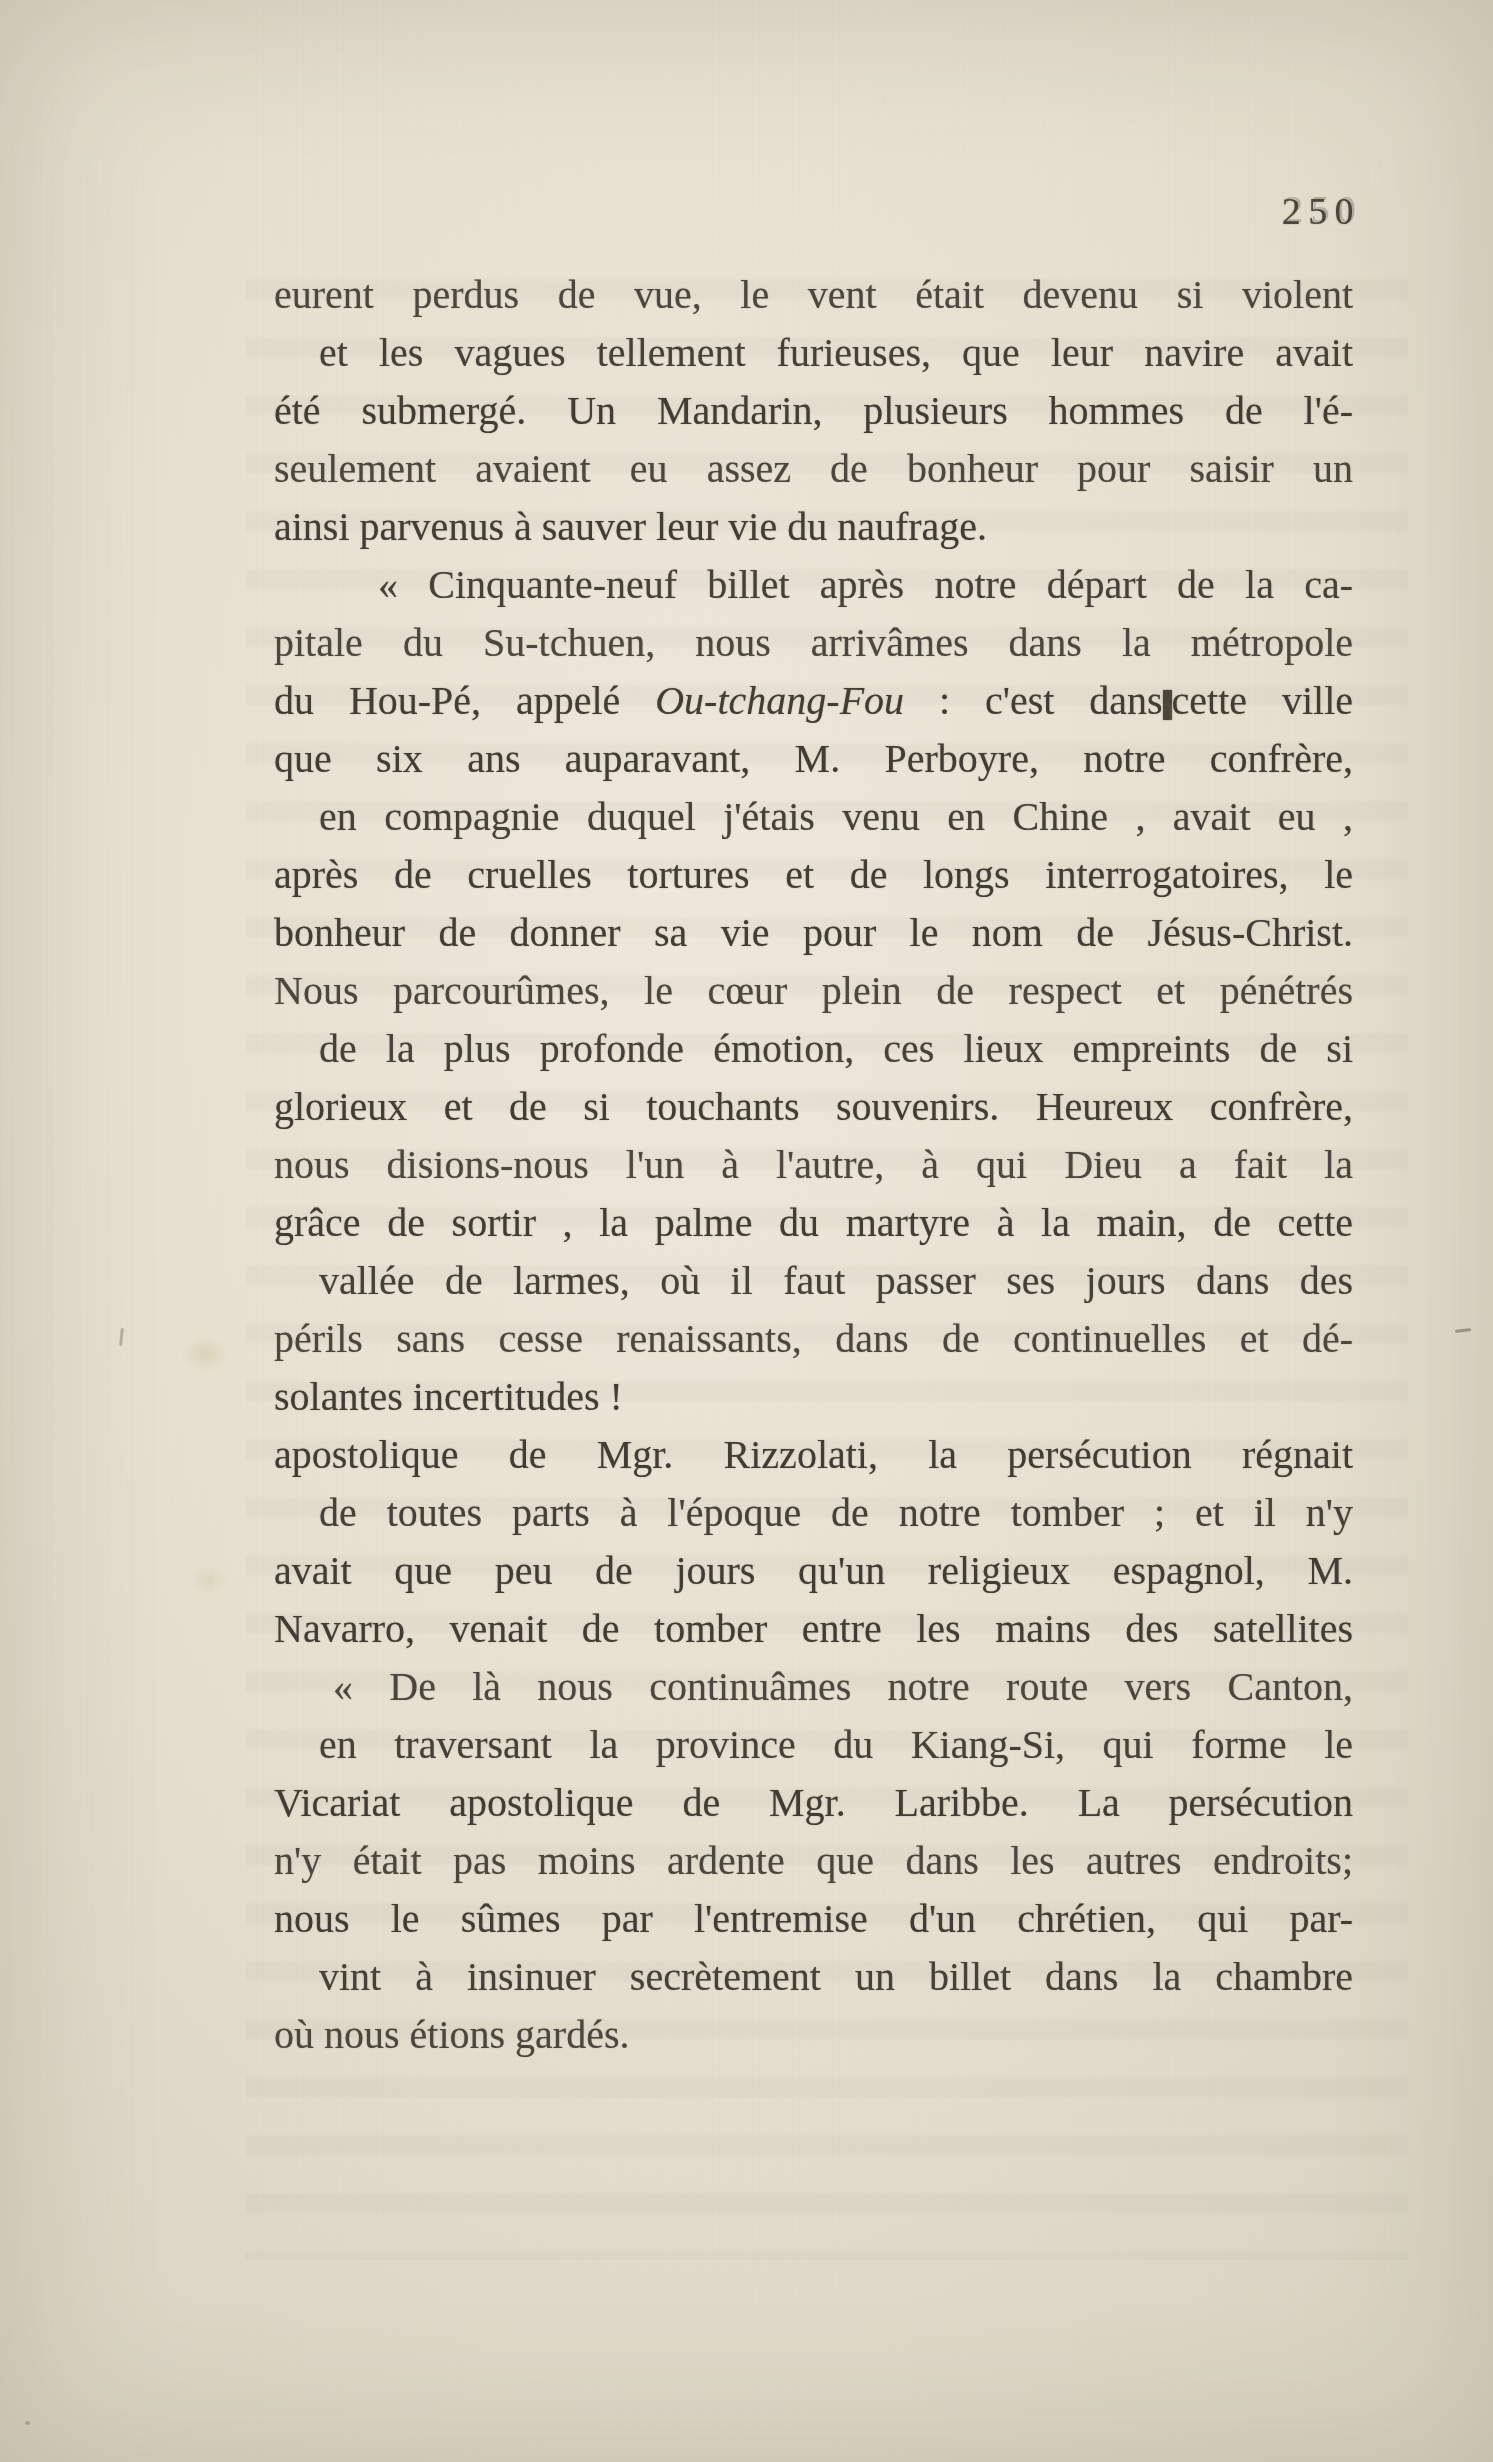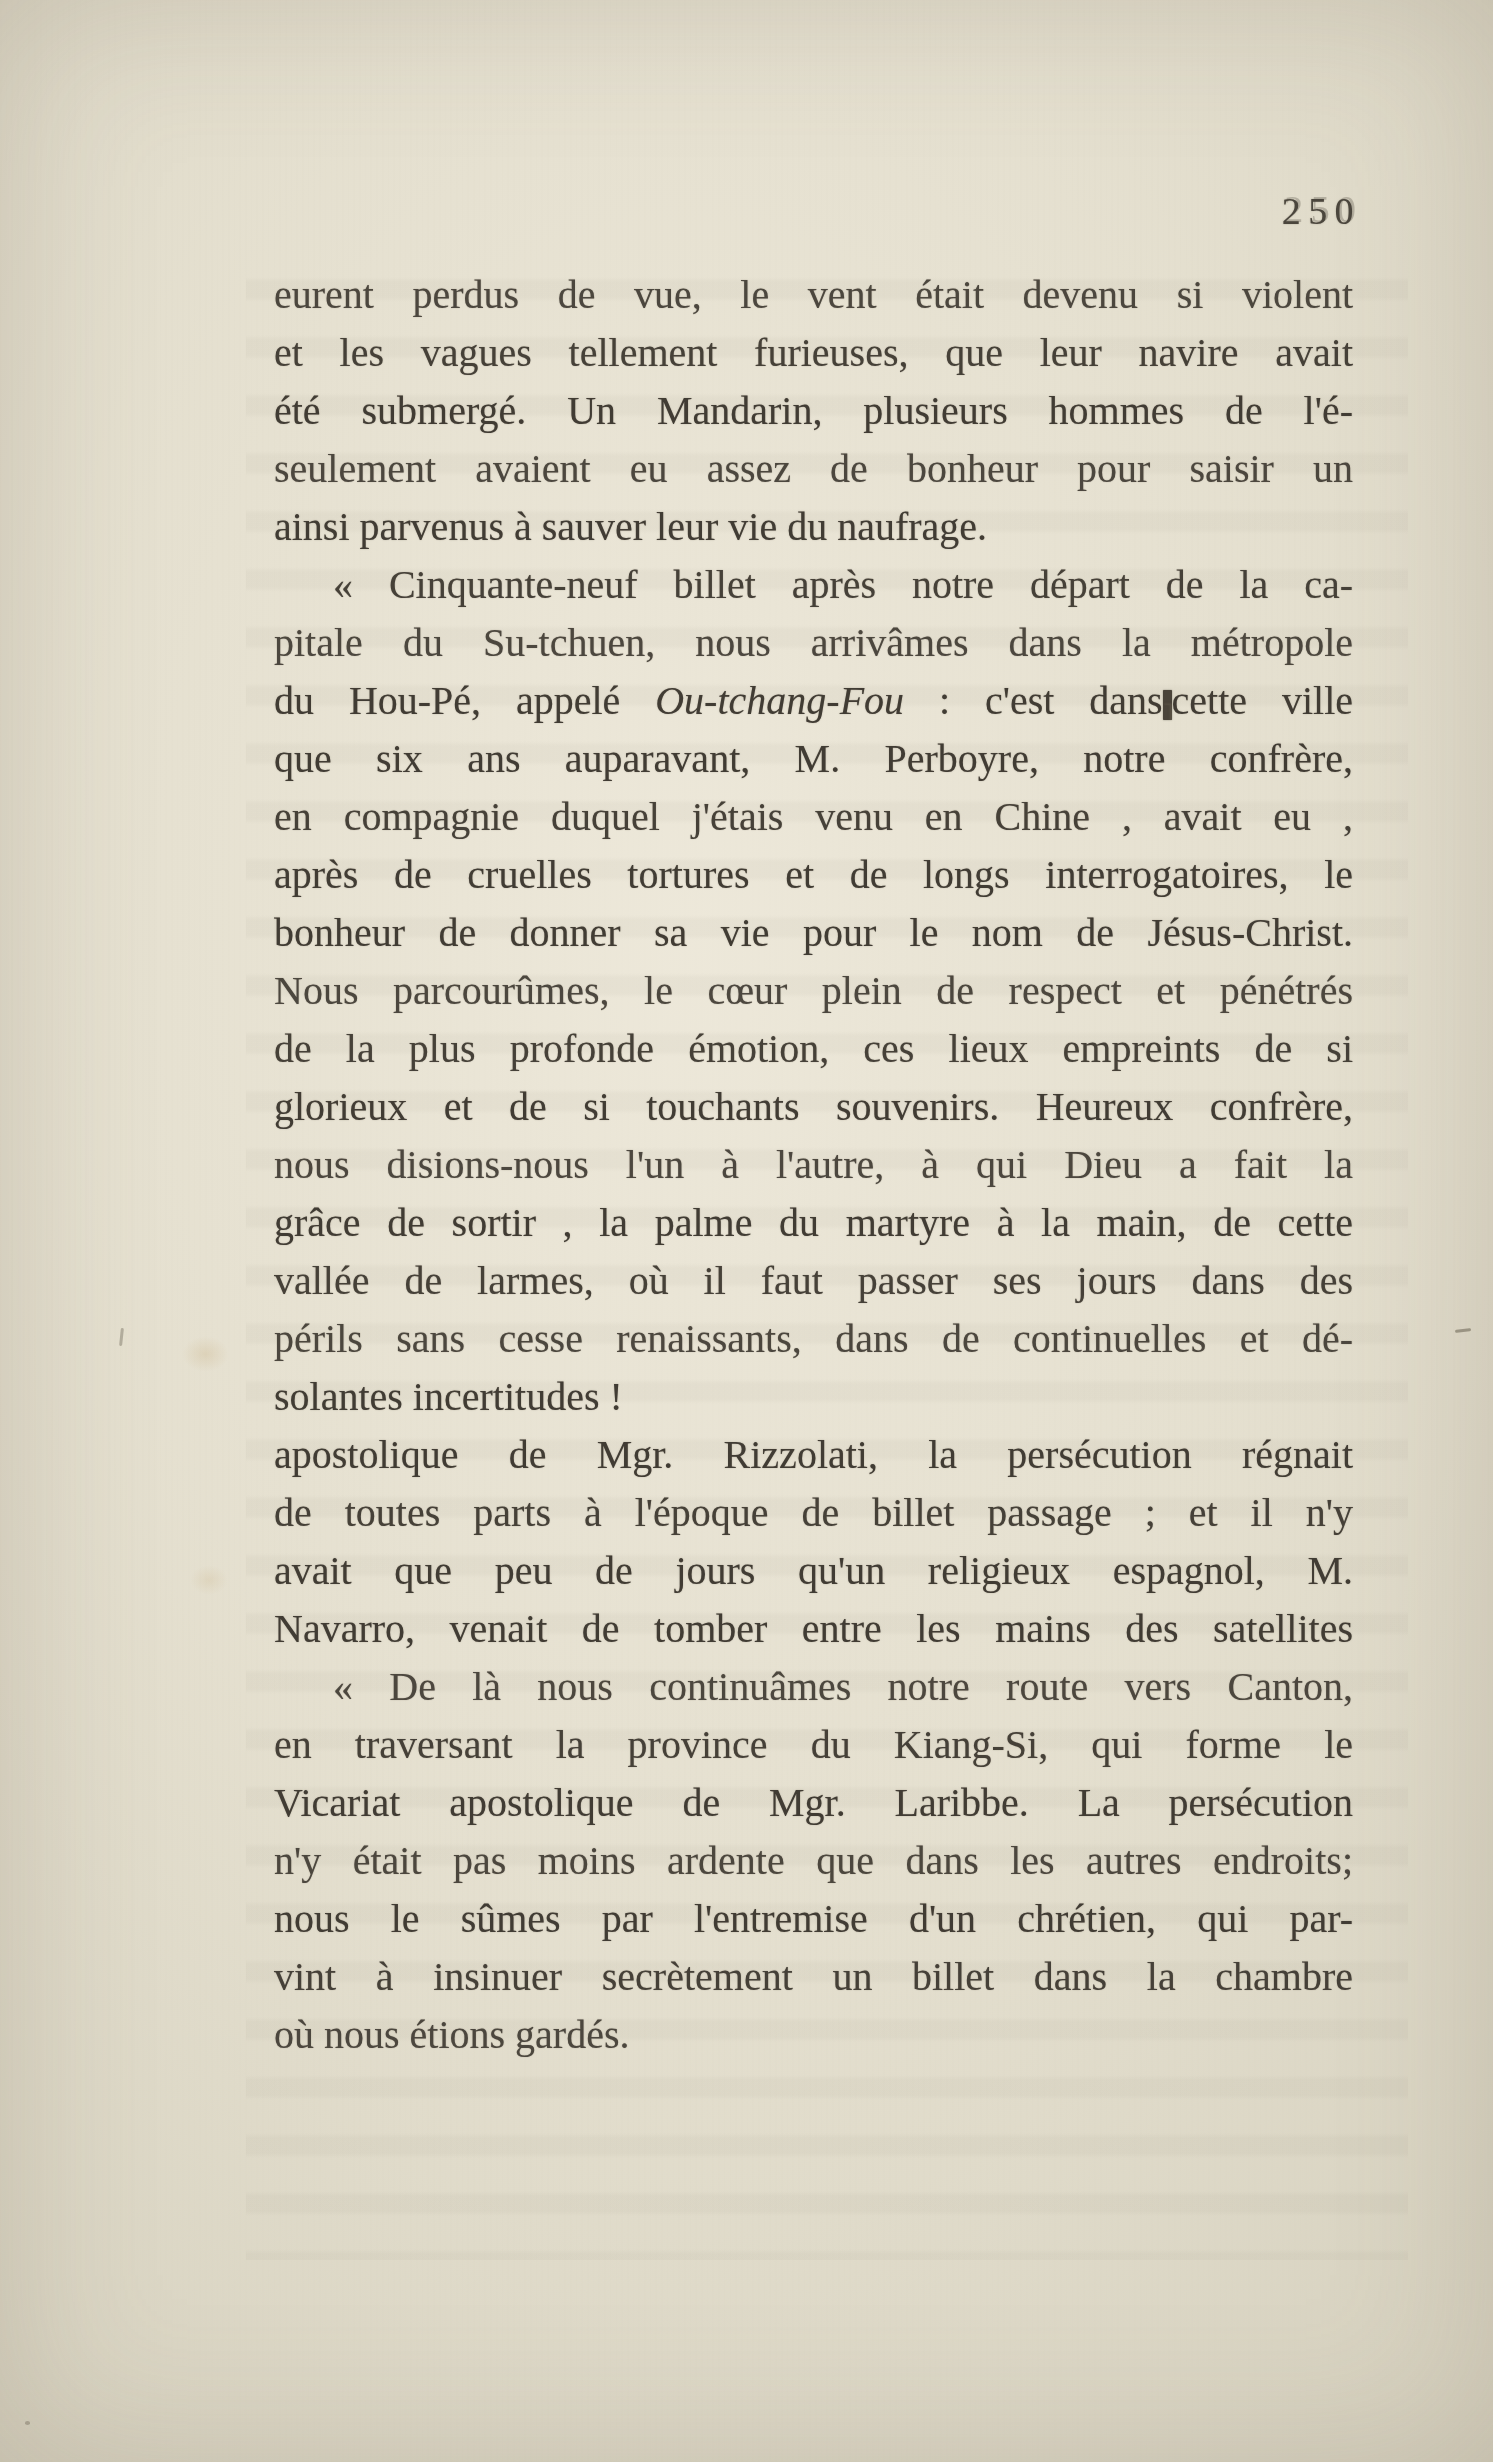--- a/index.html
+++ b/index.html
@@ -64,21 +64,21 @@
     line-height: 58px;
     height: 58px;
     text-align: justify;
     text-align-last: justify;
     white-space: normal;
     text-shadow: 0 0 1.2px rgba(98,90,74,0.55);
   }
   .line.indent { padding-left: 59px; }
   .line.end { text-align-last: left; }
   .line:nth-child(3n+1) { opacity: 0.93; }
-  .line:nth-child(4n+2) { opacity: 0.97; }
+  .line:nth-child(4n+2) { opacity: 0.97; margin-left: 45px; }
   .it { font-style: italic; }
   .art {
     display: inline-block;
     color: transparent;
     background: #4a443a;
     width: 9px;
     height: 30px;
     vertical-align: -5.7px;
     border-radius: 0.8px;
     box-shadow: 0 0 1.6px rgba(74,68,58,0.7);
@@ -141,21 +141,21 @@
       <div class="line">bonheur de donner sa vie pour le nom de Jésus-Christ.</div>
       <div class="line">Nous parcourûmes, le cœur plein de respect et pénétrés</div>
       <div class="line">de la plus profonde émotion, ces lieux empreints de si</div>
       <div class="line">glorieux et de si touchants souvenirs. Heureux confrère,</div>
       <div class="line">nous disions-nous l'un à l'autre, à qui Dieu a fait la</div>
       <div class="line">grâce de sortir , la palme du martyre à la main, de cette</div>
       <div class="line">vallée de larmes, où il faut passer ses jours dans des</div>
       <div class="line">périls sans cesse renaissants, dans de continuelles et dé-</div>
       <div class="line end">solantes incertitudes !</div>
       <div class="line">apostolique de Mgr. Rizzolati, la persécution régnait</div>
-      <div class="line">de toutes parts à l'époque de billet passage ; et il n'y</div>
+      <div class="line">de toutes parts à l'époque de notre tomber ; et il n'y</div>
       <div class="line">avait que peu de jours qu'un religieux espagnol, M.</div>
       <div class="line">Navarro, venait de tomber entre les mains des satellites</div>
       <div class="line indent">« De là nous continuâmes notre route vers Canton,</div>
       <div class="line">en traversant la province du Kiang-Si, qui forme le</div>
       <div class="line">Vicariat apostolique de Mgr. Laribbe. La persécution</div>
       <div class="line">n'y était pas moins ardente que dans les autres endroits;</div>
       <div class="line">nous le sûmes par l'entremise d'un chrétien, qui par-</div>
       <div class="line">vint à insinuer secrètement un billet dans la chambre</div>
       <div class="line end">où nous étions gardés.</div>
     </div>

